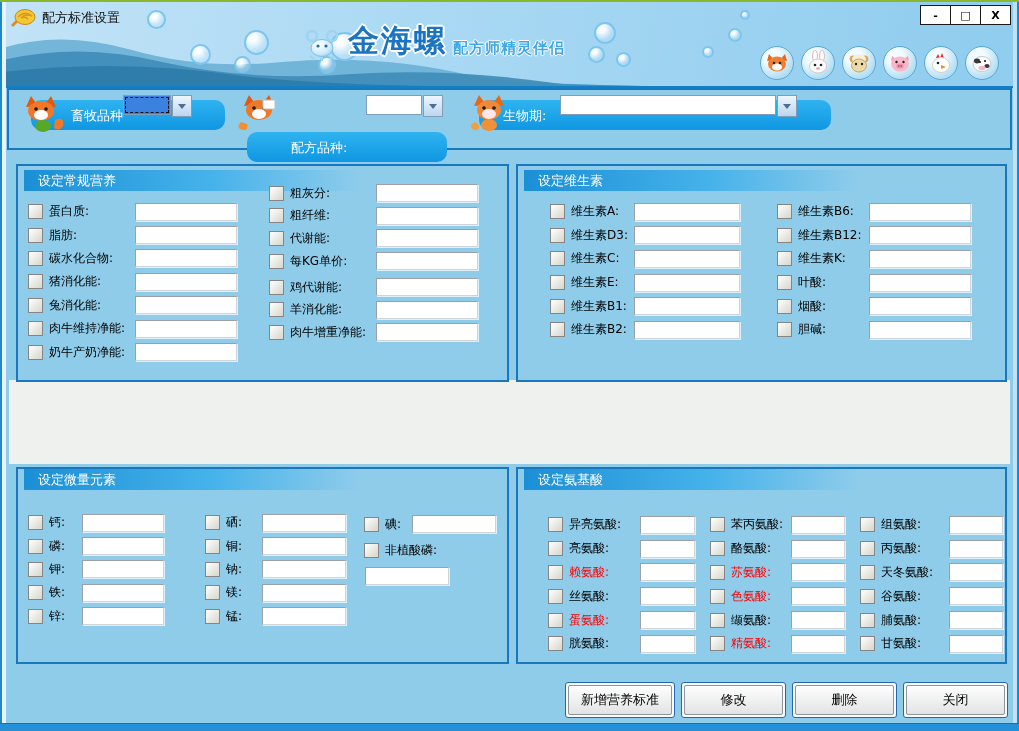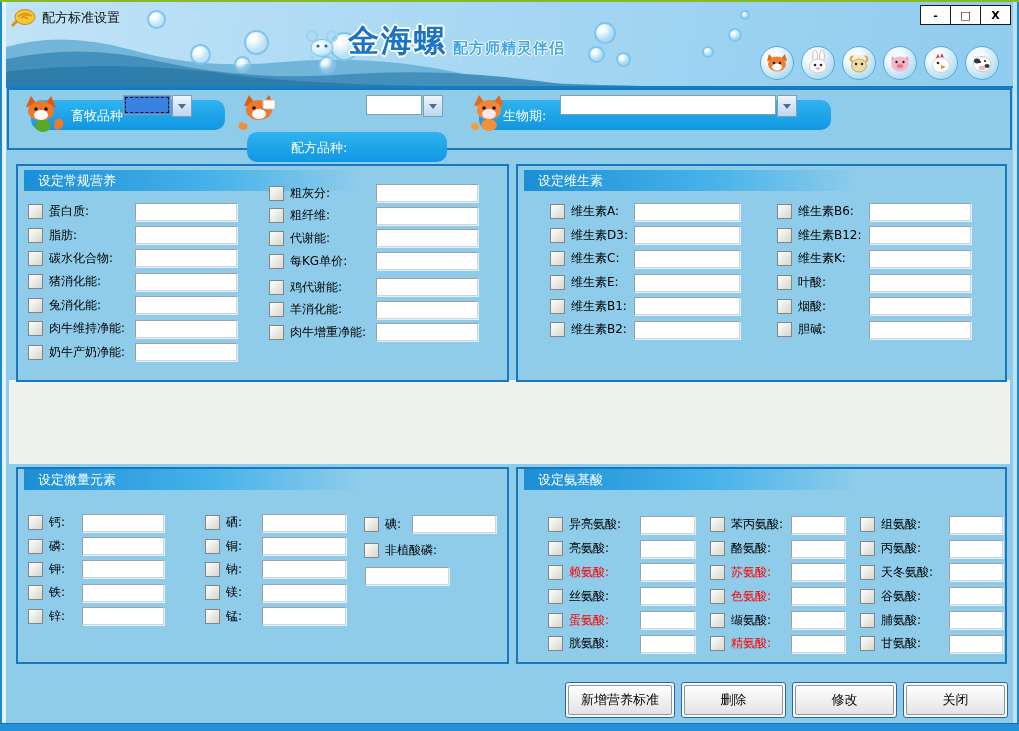--- a/index.html
+++ b/index.html
@@ -602,21 +602,21 @@
         <input class="tin" style="">
       </div>
     </div>
 </div>
 
 <div class="btn-row">
   <div class="btn-outer" id="btn-add">
     <div class="btn">新增营养标准</div>
   </div>
   <div class="btn-outer">
+    <div class="btn">修改</div>
+  </div>
+  <div class="btn-outer">
     <div class="btn">删除</div>
-  </div>
-  <div class="btn-outer">
-    <div class="btn">修改</div>
   </div>
   <div class="btn-outer">
     <div class="btn">关闭</div>
   </div>
 </div>
 
 </body></html>

